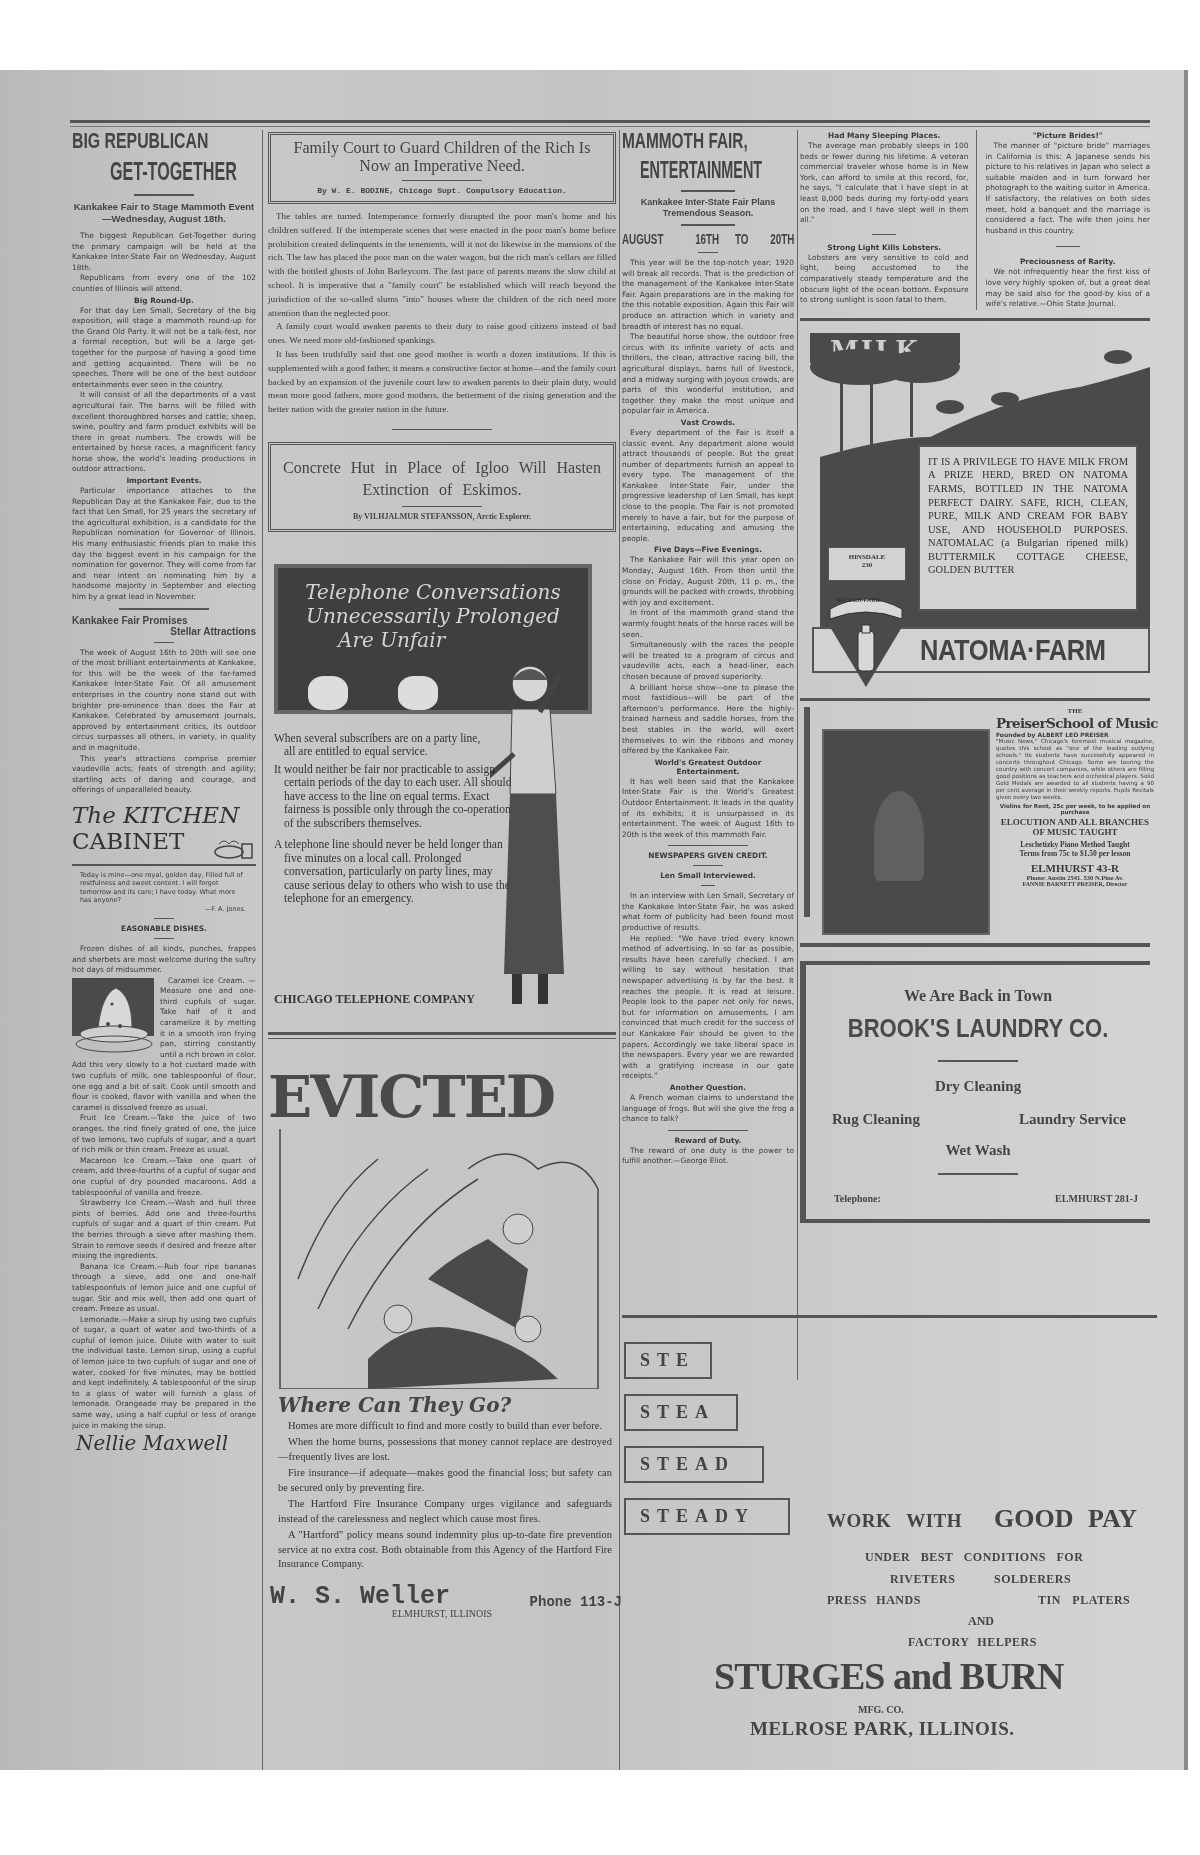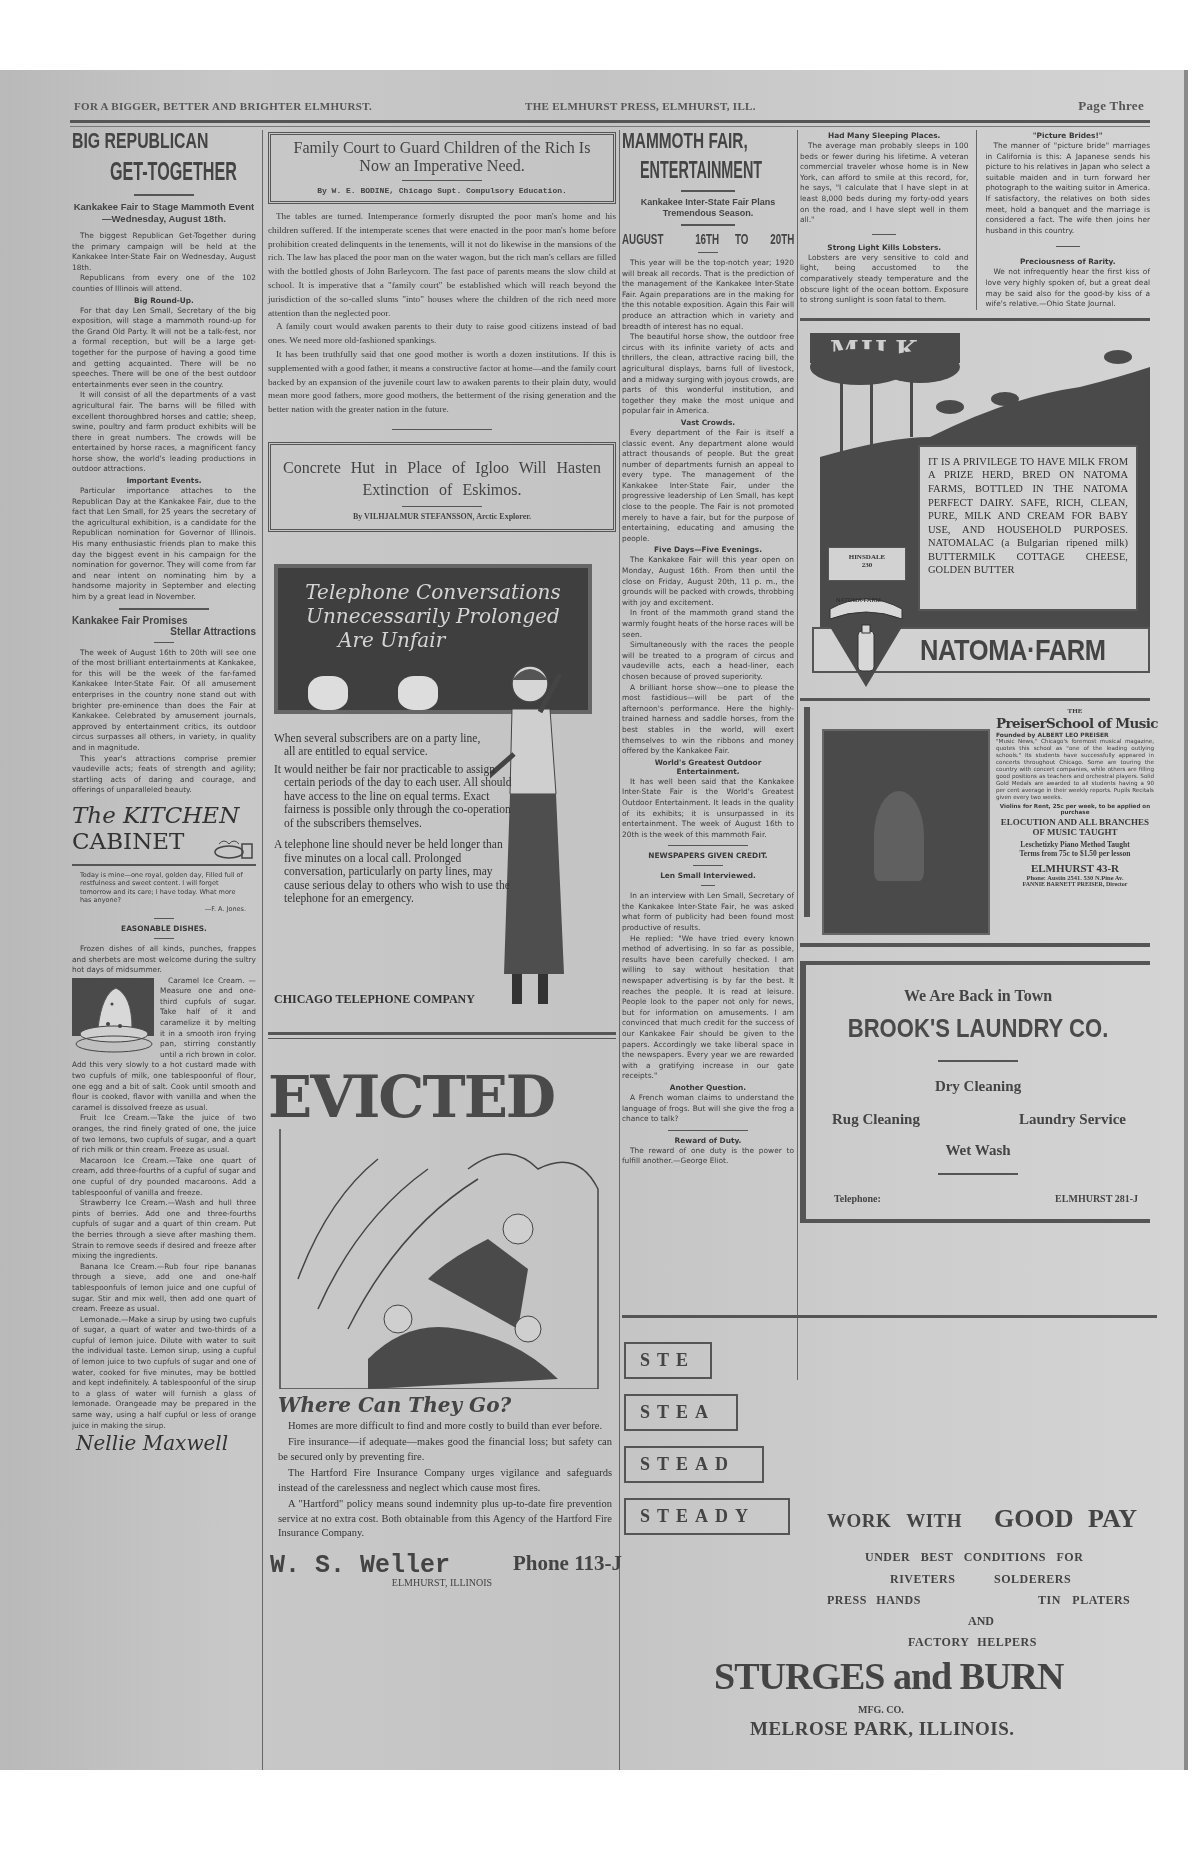--- a/index.html
+++ b/index.html
@@ -38,25 +38,20 @@
   .center-rule { width: 60px; height: 2px; background: #555; margin: 5px auto; }
   .box { border: 3px double #555; }
   .serif-body { font-family: "Liberation Serif", serif; font-size: 9px; line-height: 12.5px; text-align: justify; color: #333; text-indent: 10px; }
   .dark { background: #4a4a4a; }
 </style>
 </head>
 <body>
 
 <div class="page">
 
-  <div class="masthead">
-    <span class="left">FOR A BIGGER, BETTER AND BRIGHTER ELMHURST.</span>
-    <span class="center">THE ELMHURST PRESS, ELMHURST, ILL.</span>
-    <span class="right">Page Three</span>
-  </div>
   <div class="rule-thick"></div>
   <div class="rule-thin"></div>
 
   <div class="vline" style="left:262px;height:1640px;"></div>
   <div class="vline" style="left:619px;height:1250px;"></div>
   <div class="vline" style="left:797px;height:1250px;"></div>
   <div class="vline" style="left:619px;top:1310px;height:390px;"></div>
 
   <div class="col col1">
     <div class="head-cond" style="font-size:22px;transform:scaleX(0.72);width:250px;">BIG REPUBLICAN</div>
@@ -167,27 +162,28 @@
         <path d="M150 150 q20 -20 60 -40 l40 30 l-10 60 z" fill="#4a4a4a"></path>
         <circle cx="240" cy="100" r="15" fill="#cfcfcf" stroke="#444"></circle>
         <path d="M90 230 q40 -40 90 -30 q60 10 100 50 L90 260 Z" fill="#4a4a4a"></path>
         <circle cx="120" cy="190" r="14" fill="#cfcfcf" stroke="#444"></circle>
         <circle cx="250" cy="200" r="13" fill="#cfcfcf" stroke="#444"></circle>
       </svg>
     </div>
     <div style="font-family:'DejaVu Serif',serif;font-weight:bold;font-style:italic;font-size:20px;color:#444;margin-top:4px;margin-left:10px;">Where Can They Go?</div>
     <div style="padding:0 4px 0 10px;margin-top:2px;">
       <p class="serif-body" style="font-size:10.5px;line-height:14.5px;margin-bottom:2px;">Homes are more difficult to find and more costly to build than ever before.</p>
+      <p class="serif-body" style="font-size:10.5px;line-height:14.5px;margin-bottom:2px;">When the home burns, possessions that money cannot replace are destroyed—frequently lives are lost.</p>
       <p class="serif-body" style="font-size:10.5px;line-height:14.5px;margin-bottom:2px;">Fire insurance—if adequate—makes good the financial loss; but safety can be secured only by preventing fire.</p>
       <p class="serif-body" style="font-size:10.5px;line-height:14.5px;margin-bottom:2px;">The Hartford Fire Insurance Company urges vigilance and safeguards instead of the carelessness and neglect which cause most fires.</p>
       <p class="serif-body" style="font-size:10.5px;line-height:14.5px;">A "Hartford" policy means sound indemnity plus up-to-date fire prevention service at no extra cost. Both obtainable from this Agency of the Hartford Fire Insurance Company.</p>
     </div>
     <div style="position:relative;height:26px;margin-top:10px;">
       <span style="position:absolute;left:-4px;font-family:Liberation Mono, monospace;font-weight:bold;font-size:25px;color:#444;padding-left:6px;">W. S. Weller</span>
-      <span style="position:absolute;right:-6px;font-family:Liberation Serif, serif;font-weight:bold;font-size:21px;color:#444;">Phone 113-J</span>
+      <span style="position:absolute;right:-6px;font-family:Liberation Mono, monospace;font-weight:bold;font-size:14px;color:#444;margin-top:12px;">Phone 113-J</span>
     </div>
     <div style="font-family:'Liberation Serif',serif;font-weight:normal;font-size:10px;text-align:center;color:#444;">ELMHURST, ILLINOIS</div>
   </div>
 
   <div class="col col3">
     <div class="head-cond" style="font-size:22px;transform:scaleX(0.7);width:240px;">MAMMOTH FAIR,</div>
     <div class="head-cond" style="font-size:24px;transform:scaleX(0.6);width:270px;margin-left:18px;margin-top:6px;">ENTERTAINMENT</div>
     <div class="center-rule" style="width:54px;margin-top:8px;"></div>
     <div class="sub-head" style="font-size:9px;line-height:11px;">Kankakee Inter-State Fair Plans Tremendous Season.</div>
     <div class="center-rule" style="width:54px;"></div>

